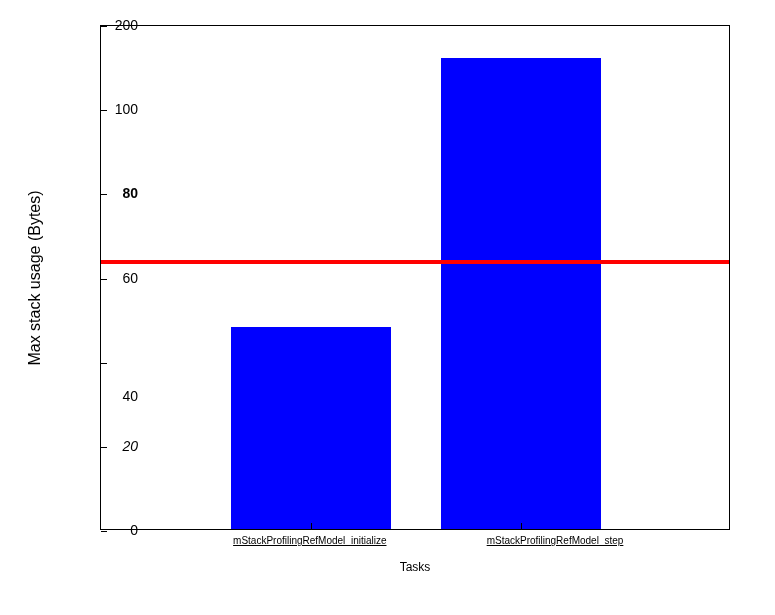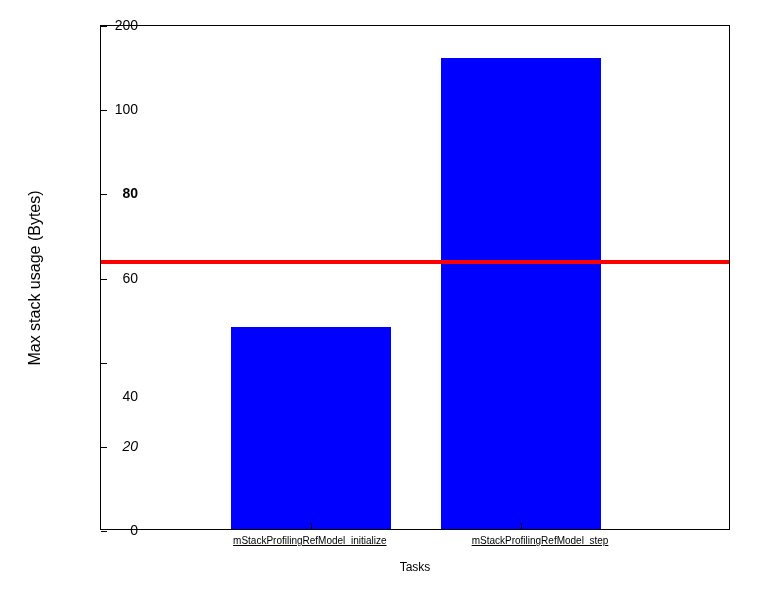--- a/index.html
+++ b/index.html
@@ -107,17 +107,17 @@
       <div class="ytick-label" style="top: 530px;">0</div>
       <div class="ytick-label" style="top: 445.833px; font-style: italic;">20</div>
       <div class="ytick-label" style="top: 374px; margin-top: 22px;">40</div>
       <div class="ytick-label" style="top: 277.5px;">60</div>
       <div class="ytick-label" style="top: 193.333px; font-weight: bold;">80</div>
       <div class="ytick-label" style="top: 109.167px;">100</div>
       <div class="ytick-label" style="top: 25px;">200</div>
     </div>
   <div id="xticks">
       <div class="xtick-label" style="left: 309.79px;">mStackProfilingRefModel_initialize</div>
-      <div class="xtick-label" style="left: 530px; padding-left: 20px;">mStackProfilingRefModel_step</div>
+      <div class="xtick-label" style="left: 545px; padding-left: 20px;">mStackProfilingRefModel_step</div>
     </div>
   <div class="ylabel">Max stack usage (Bytes)</div>
   <div class="xlabel">Tasks</div>
 </div>
 
 </body></html>

